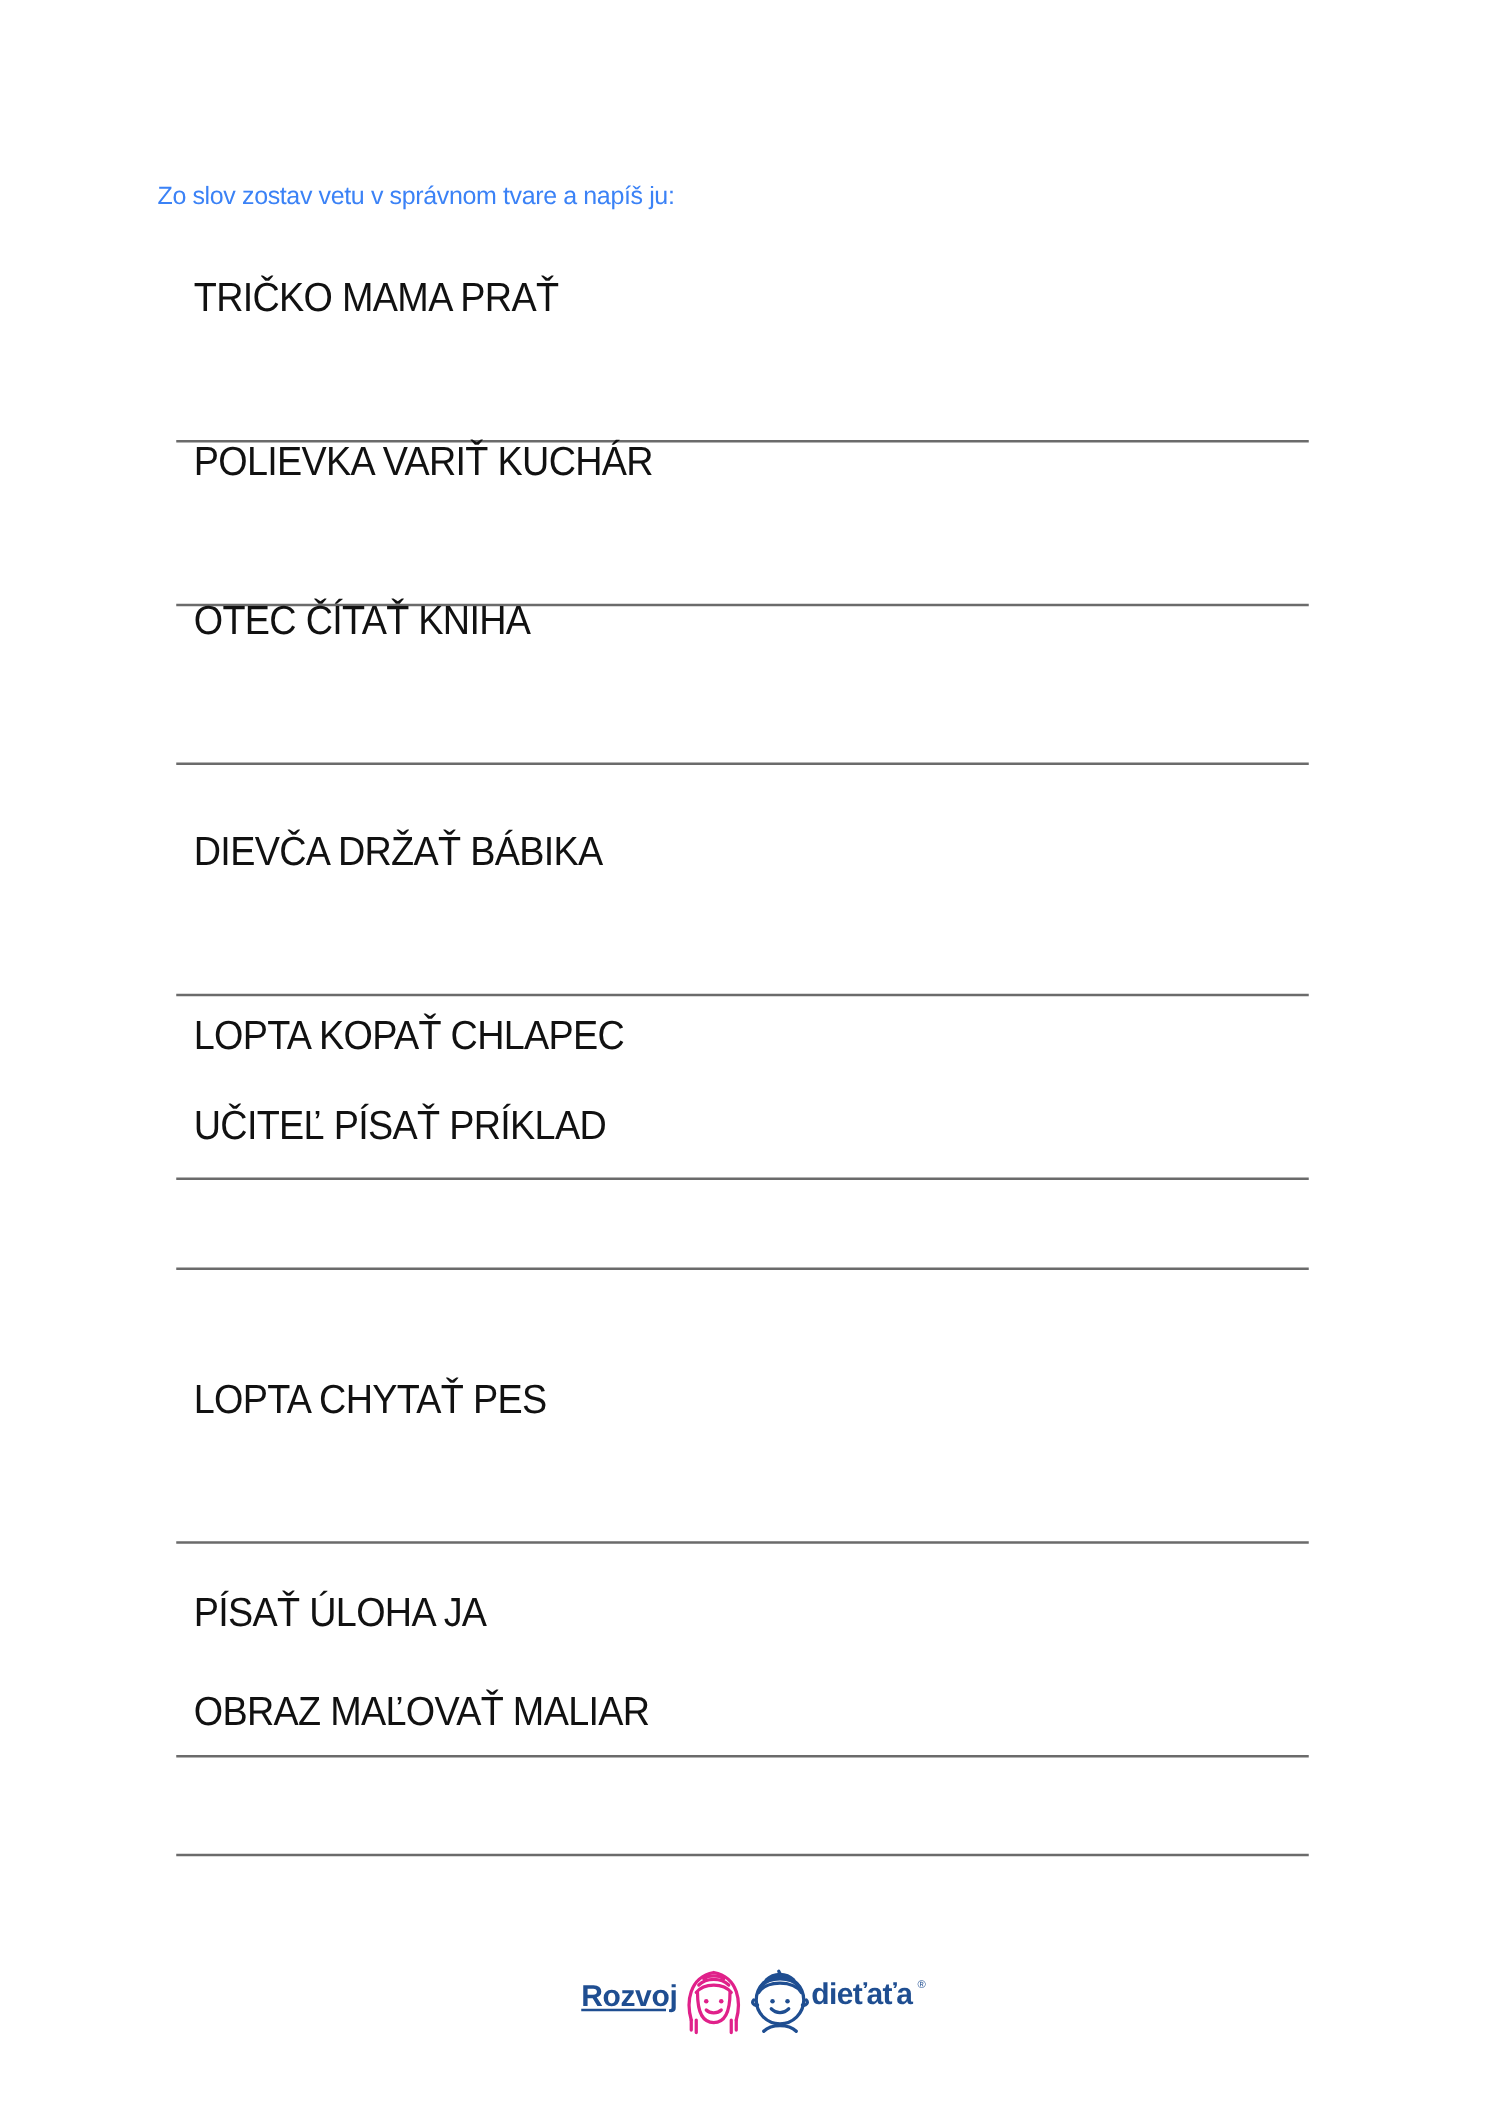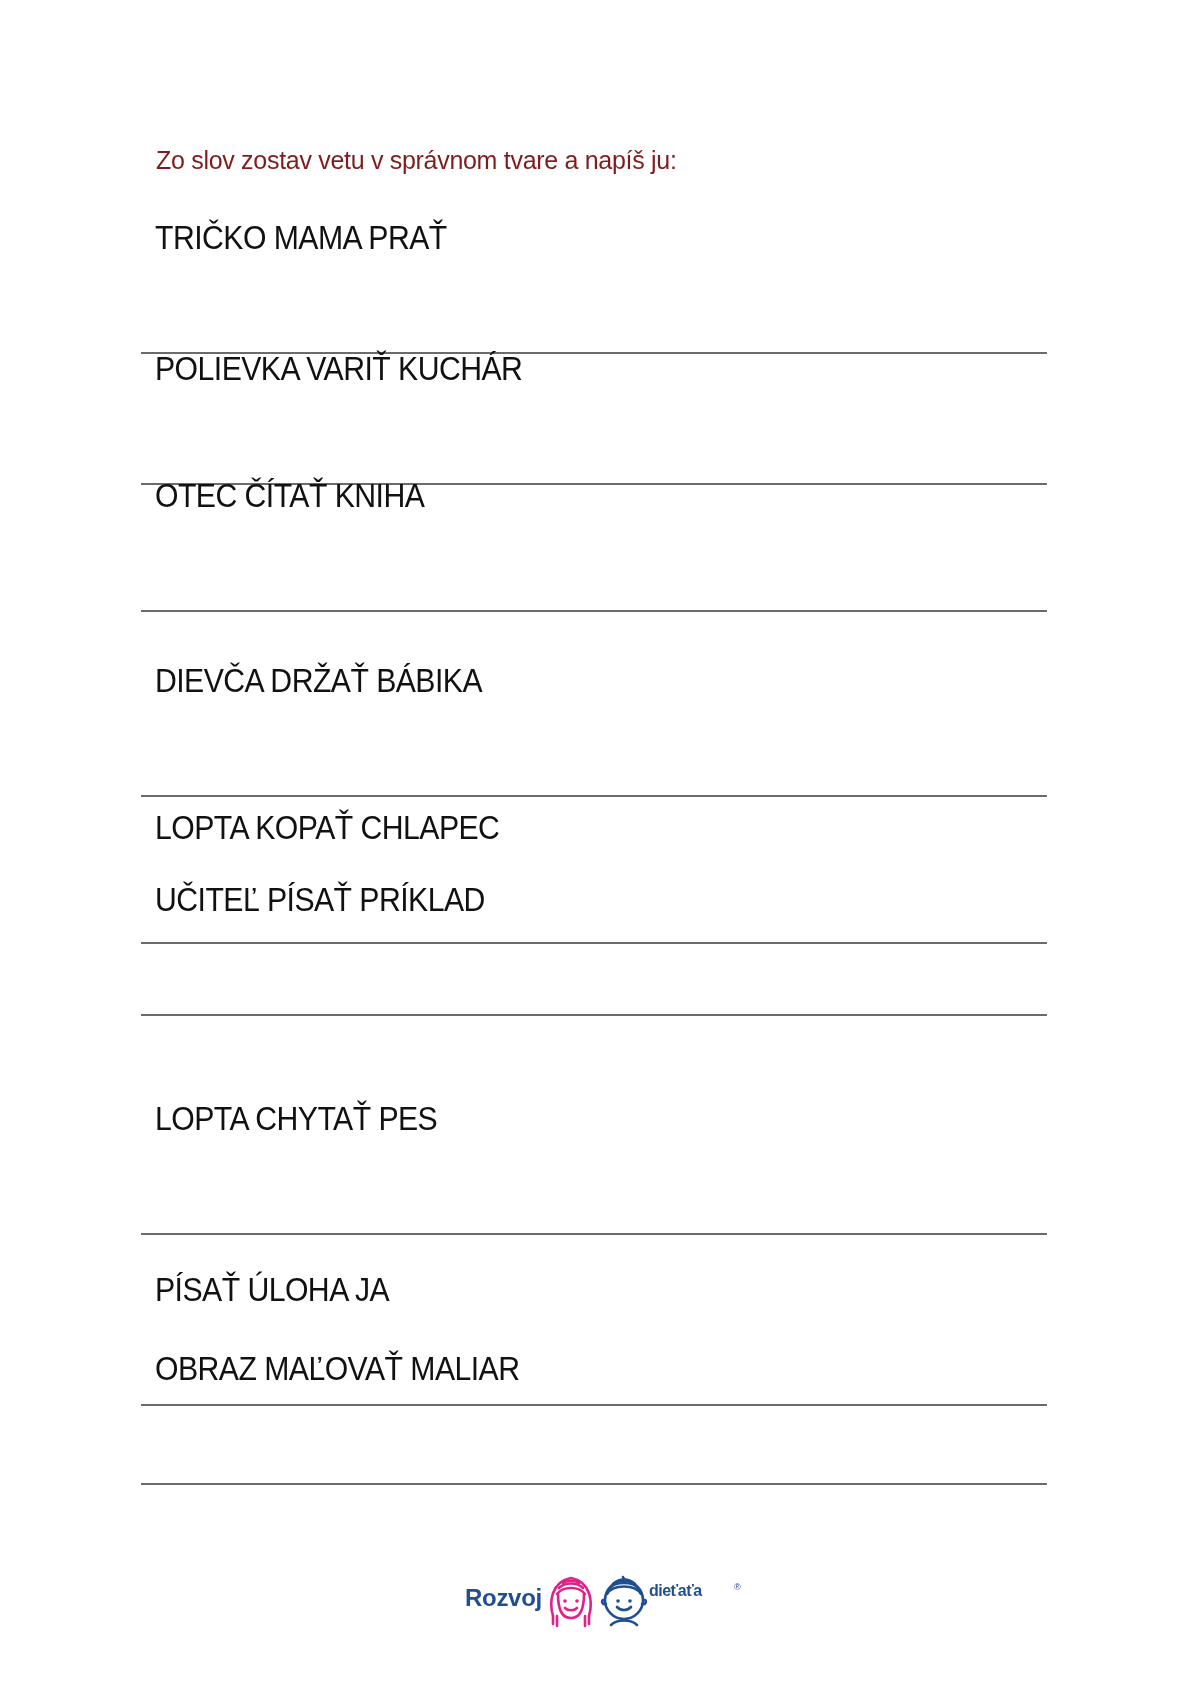--- a/index.html
+++ b/index.html
@@ -1,29 +1,29 @@
 <!DOCTYPE html>
 <html><head>
 <meta charset="utf-8">
 <style>
   html, body { margin: 0; padding: 0; background: #ffffff; }
   body { width: 1190px; height: 1683px; position: relative; overflow: hidden;
          font-family: "Liberation Sans", "DejaVu Sans", sans-serif; color: #111; }
-  .instruction { position: absolute; left: 156px; top: 146px; font-size: 25px;
-                 letter-spacing: -0.3px; color: #7f1d1d; }
+  .instruction { position: absolute; left: 126px; top: 146px; font-size: 20px;
+                 letter-spacing: -0.3px; color: #3b82f6; }
   .exercise { position: absolute; left: 141px; width: 906px; height: 143.5px; }
   .exercise .words { position: absolute; left: 14px; top: 10px; font-size: 32.5px;
                      letter-spacing: -0.6px; color: #111; white-space: nowrap;
                      transform: scaleX(0.93); transform-origin: left top; }
   .exercise .answer-line { position: absolute; left: 0; right: 0; bottom: 0; height: 0;
                            border-top: 2px solid #6b6b6b; }
   .logo { position: absolute; left: 463px; top: 1570px; height: 60px; width: 290px; }
   .logo .t1 { position: absolute; left: 2px; top: 14px; font-size: 24px; font-weight: bold;
-              color: #1f4e91; letter-spacing: -0.3px; }
-  .logo .t2 { position: absolute; left: 186px; top: 12px; font-size: 16px; font-weight: bold;
+              color: #1f4e91; letter-spacing: -0.3px; text-decoration: underline; }
+  .logo .t2 { position: absolute; left: 186px; top: 12px; font-size: 24px; font-weight: bold;
               color: #1f4e91; letter-spacing: -0.5px; }
   .logo .reg { position: absolute; left: 271px; top: 12px; font-size: 9px; color: #1f4e91; }
   .logo svg { position: absolute; top: 2px; }
 </style>
 </head>
 <body>
 
 <div class="instruction">Zo slov zostav vetu v správnom tvare a napíš ju:</div>
 
 <div id="exercises">

